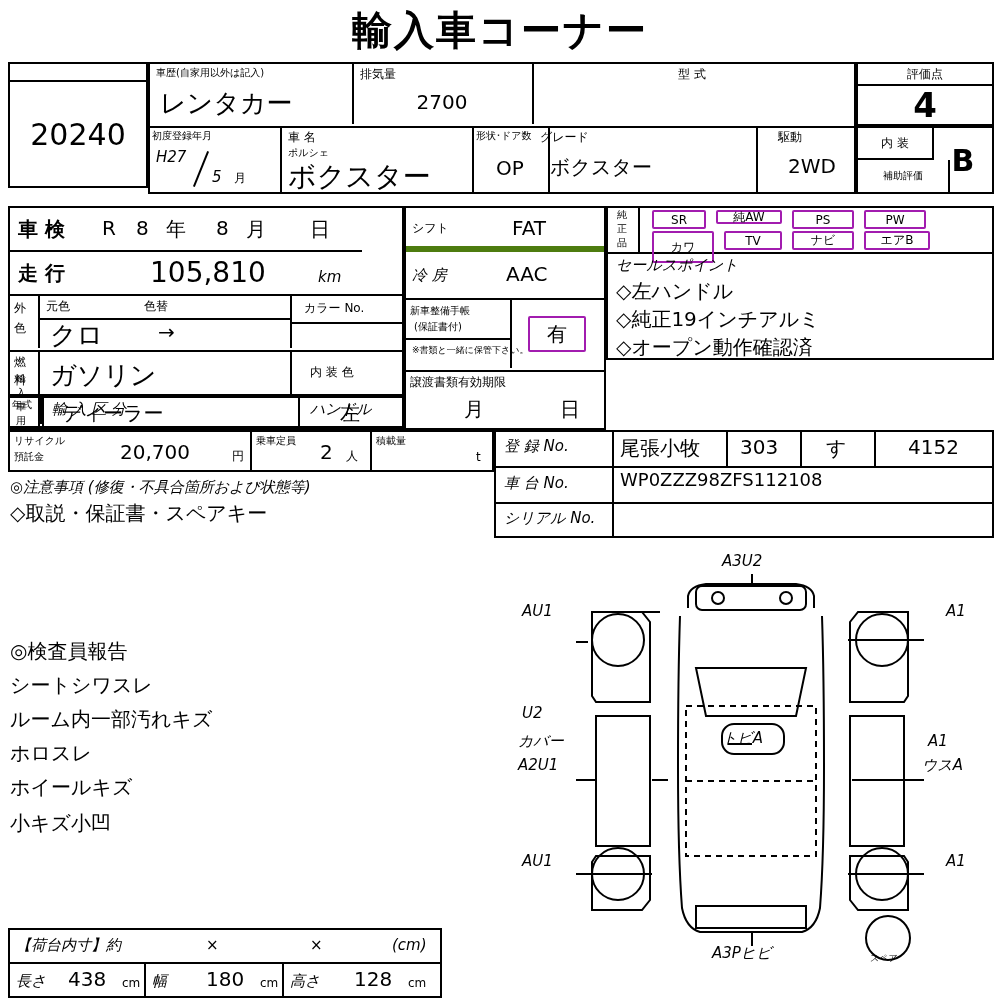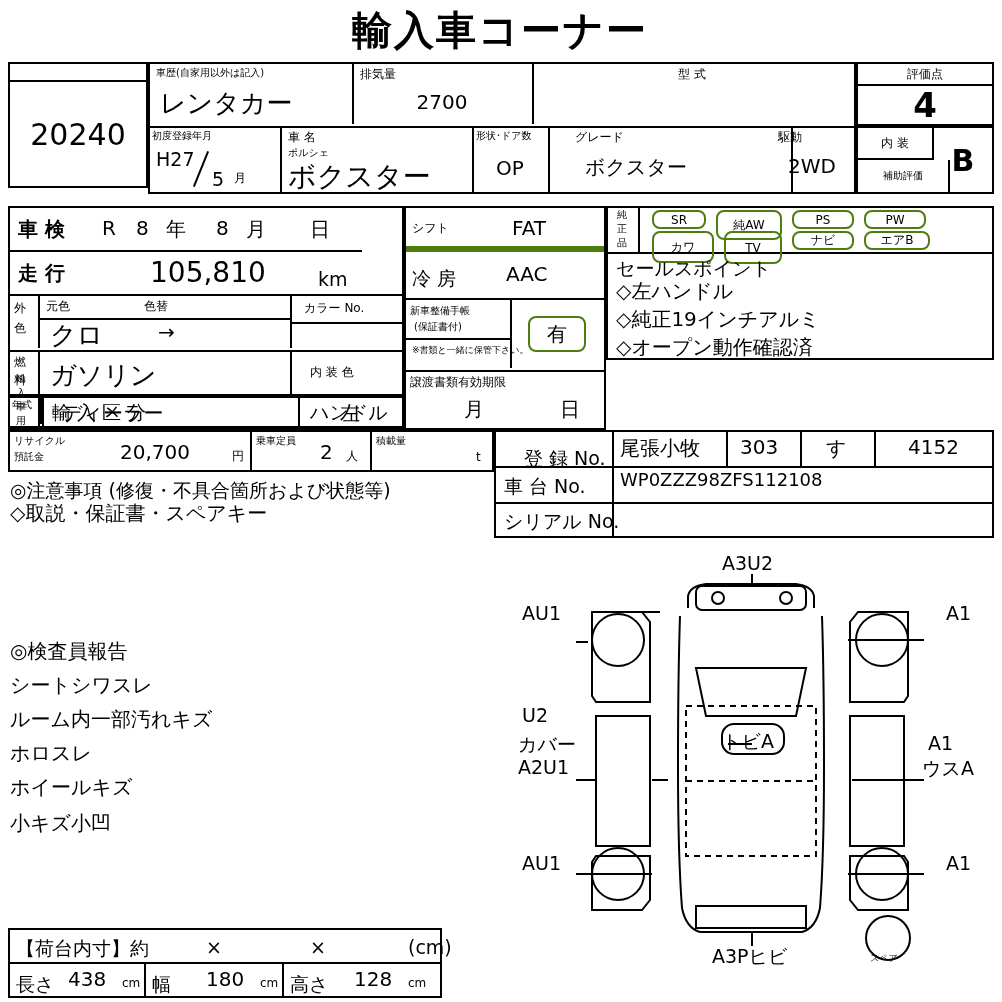--- a/index.html
+++ b/index.html
@@ -8,26 +8,26 @@
     font-family:"DejaVu Sans","Liberation Sans",sans-serif;
     color:#000;overflow:hidden;
   }
   .sheet{position:absolute;left:0;top:0;width:1002px;height:1002px;}
   .abs{position:absolute;box-sizing:border-box;}
   .bx{border:2px solid #000;}
   .ctr{display:flex;align-items:center;justify-content:center;text-align:center;}
   .lft{display:flex;align-items:center;}
   .sm{font-size:12px;}
   .xs{font-size:10px;}
-  .md{font-size:19px;}
+  .md{font-size:15px;font-style:italic;}
   .lg{font-size:20px;}
   .xl{font-size:26px;}
   .xxl{font-size:30px;}
   .title{font-size:40px;font-weight:bold;letter-spacing:2px;}
-  .oval{border:2px solid #4d7c0f;border-radius:8px;display:flex;align-items:center;justify-content:center;}
+  .oval{border:2px solid #a21caf;border-radius:2px;display:flex;align-items:center;justify-content:center;}
   .nbw{white-space:nowrap;}
   .bold{font-weight:bold;}
   svg{display:block;}
 </style>
 </head>
 <body>
 
 <div class="sheet">
 
   <div class="abs ctr title" style="left:200px;top:6px;width:600px;height:48px;">輸入車コーナー</div>
@@ -75,21 +75,21 @@
       </div>
       <div class="abs" style="left:132px;top:0;width:192px;height:64px;border-right:2px solid #000;">
         <div class="abs sm" style="left:6px;top:1px;">車 名</div>
         <div class="abs xs" style="left:6px;top:18px;">ポルシェ</div>
         <div class="abs" style="left:6px;top:30px;font-size:28px;">ボクスター</div>
       </div>
       <div class="abs" style="left:324px;top:0;width:76px;height:64px;border-right:2px solid #000;">
         <div class="abs xs" style="left:2px;top:1px;">形状･ドア数</div>
         <div class="abs lg" style="left:0;top:28px;width:72px;text-align:center;">OP</div>
       </div>
-      <div class="abs" style="left:419px;top:0;width:224px;height:64px;border-right:2px solid #000;">
+      <div class="abs" style="left:384px;top:0;width:224px;height:64px;border-right:2px solid #000;">
         <div class="abs sm" style="left:6px;top:1px;">グレード</div>
         <div class="abs lg" style="left:16px;top:26px;">ボクスター</div>
       </div>
       <div class="abs" style="left:624px;top:0;width:80px;height:64px;">
         <div class="abs sm" style="left:4px;top:1px;">駆動</div>
         <div class="abs lg" style="left:0;top:26px;width:76px;text-align:center;">2WD</div>
       </div>
     </div>
   </div>
 
@@ -184,25 +184,25 @@
   </div>
 
   <div class="abs bx" style="left:606px;top:206px;width:388px;height:154px;">
     <div class="abs" style="left:0;top:0;width:32px;height:46px;border-right:2px solid #000;border-bottom:2px solid #000;">
       <div class="abs xs" style="left:9px;top:0px;">純</div>
       <div class="abs xs" style="left:9px;top:14px;">正</div>
       <div class="abs xs" style="left:9px;top:28px;">品</div>
     </div>
     <div class="abs" style="left:32px;top:0;width:352px;height:46px;border-bottom:2px solid #000;">
       <div class="abs oval sm" style="left:12px;top:2px;width:54px;height:19px;">SR</div>
-      <div class="abs oval sm" style="left:76px;top:2px;width:66px;height:30px;">純AW</div>
+      <div class="abs oval sm" style="left:76px;top:2px;width:66px;height:14px;">純AW</div>
       <div class="abs oval sm" style="left:152px;top:2px;width:62px;height:19px;">PS</div>
       <div class="abs oval sm" style="left:224px;top:2px;width:62px;height:19px;">PW</div>
       <div class="abs oval sm" style="left:12px;top:23px;width:62px;height:32px;">カワ</div>
-      <div class="abs oval sm" style="left:84px;top:23px;width:58px;height:33px;">TV</div>
+      <div class="abs oval sm" style="left:84px;top:23px;width:58px;height:19px;">TV</div>
       <div class="abs oval sm" style="left:152px;top:23px;width:62px;height:19px;">ナビ</div>
       <div class="abs oval sm" style="left:224px;top:23px;width:66px;height:19px;">エアB</div>
     </div>
     <div class="abs md" style="left:8px;top:48px;">セールスポイント</div>
     <div class="abs lg nbw" style="left:8px;top:70px;">
       <span>◇</span><span>左ハンドル</span>
     </div>
     <div class="abs lg nbw" style="left:8px;top:98px;">
       <span>◇</span><span>純正19インチアルミ</span>
     </div>
@@ -220,21 +220,21 @@
     <div class="abs xs" style="left:246px;top:2px;">乗車定員</div>
     <div class="abs lg" style="left:310px;top:8px;">2</div>
     <div class="abs sm" style="left:336px;top:16px;">人</div>
     <div class="abs" style="left:360px;top:0;width:2px;height:38px;background:#000;"></div>
     <div class="abs xs" style="left:366px;top:2px;">積載量</div>
     <div class="abs sm" style="left:466px;top:18px;">t</div>
   </div>
 
   <div class="abs bx" style="left:494px;top:430px;width:500px;height:108px;">
     <div class="abs" style="left:0;top:0;width:496px;height:36px;border-bottom:2px solid #000;">
-      <div class="abs md" style="left:8px;top:14px;margin-left:20px;">登 録 No.</div>
+      <div class="abs md" style="left:8px;top:5px;">登 録 No.</div>
       <div class="abs" style="left:116px;top:0;width:2px;height:34px;background:#000;"></div>
       <div class="abs lg" style="left:124px;top:3px;">尾張小牧</div>
       <div class="abs" style="left:230px;top:0;width:2px;height:34px;background:#000;"></div>
       <div class="abs lg" style="left:244px;top:3px;">303</div>
       <div class="abs" style="left:304px;top:0;width:2px;height:34px;background:#000;"></div>
       <div class="abs lg" style="left:330px;top:3px;">す</div>
       <div class="abs" style="left:378px;top:0;width:2px;height:34px;background:#000;"></div>
       <div class="abs lg" style="left:412px;top:3px;">4152</div>
     </div>
     <div class="abs" style="left:0;top:36px;width:496px;height:36px;border-bottom:2px solid #000;">
@@ -321,21 +321,21 @@
     <div class="abs md" style="left:446px;top:296px;">A1</div>
     <div class="abs md" style="left:222px;top:173px;">トビA</div>
     <div class="abs md" style="left:212px;top:388px;">A3Pヒビ</div>
     <div class="abs" style="left:370px;top:396px;font-size:9px;">スペア</div>
   </div>
 
   <div class="abs bx" style="left:8px;top:928px;width:434px;height:34px;border-bottom:none;">
     <div class="abs md" style="left:6px;top:6px;">【荷台内寸】約</div>
     <div class="abs md" style="left:196px;top:6px;">×</div>
     <div class="abs md" style="left:300px;top:6px;">×</div>
-    <div class="abs md" style="left:398px;top:6px;">(cm)</div>
+    <div class="abs md" style="left:382px;top:6px;">(cm)</div>
   </div>
   <div class="abs bx" style="left:8px;top:962px;width:434px;height:36px;">
     <div class="abs md" style="left:6px;top:8px;">長さ</div>
     <div class="abs lg" style="left:58px;top:3px;">438</div>
     <div class="abs sm" style="left:112px;top:12px;">cm</div>
     <div class="abs" style="left:134px;top:0;width:2px;height:32px;background:#000;"></div>
     <div class="abs md" style="left:142px;top:8px;">幅</div>
     <div class="abs lg" style="left:196px;top:3px;">180</div>
     <div class="abs sm" style="left:250px;top:12px;">cm</div>
     <div class="abs" style="left:272px;top:0;width:2px;height:32px;background:#000;"></div>

